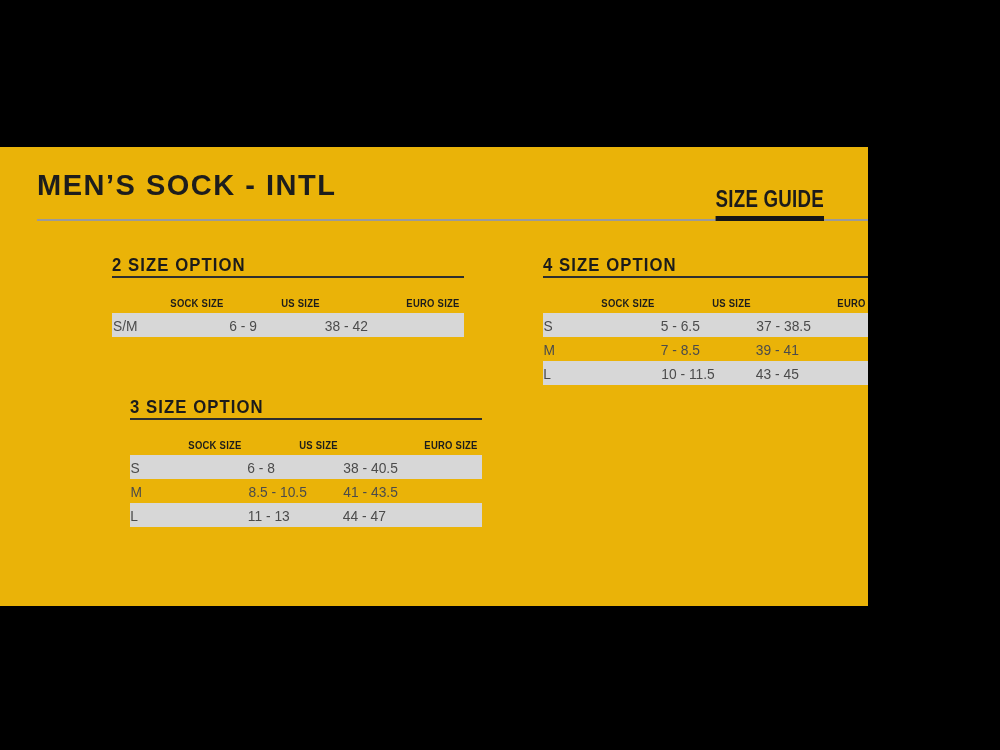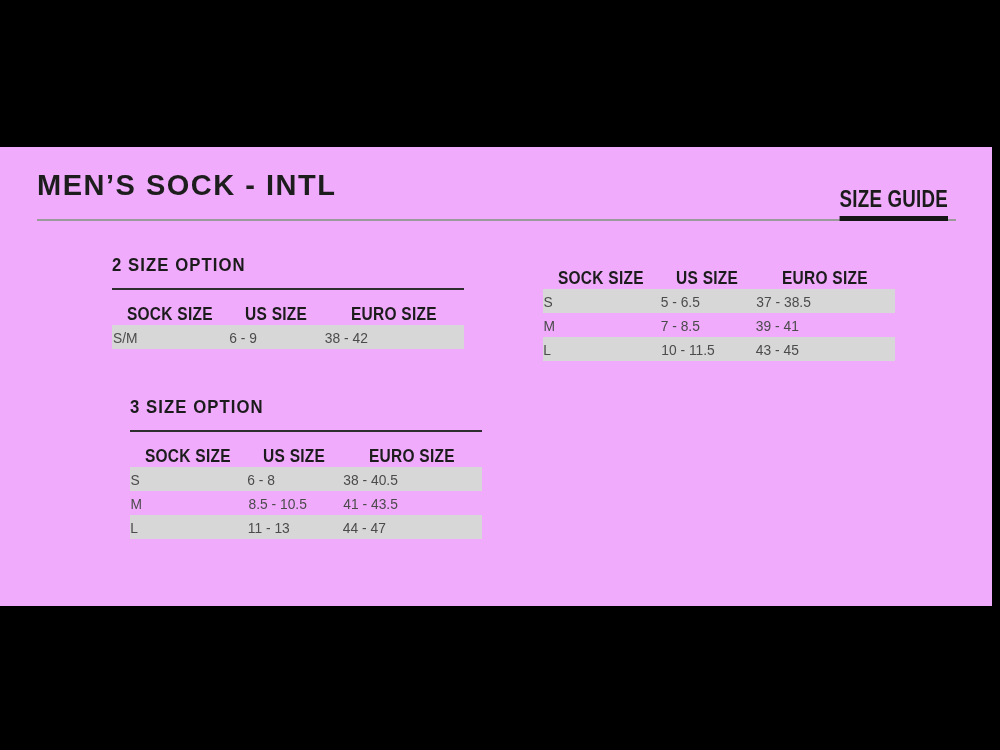--- a/index.html
+++ b/index.html
@@ -2,23 +2,23 @@
 <html style="--stripe: #d7d7d7;"><head>
 <meta charset="utf-8">
 <style>
   html, body {
     margin: 0;
     padding: 0;
     background: #000;
   }
   .screen {
     position: relative;
-    width: 992px;
+    width: 868px;
     height: 750px;
-    background: #f0abfc;
+    background: #eab308;
     overflow: hidden;
     font-family: "Liberation Sans", sans-serif;
   }
   .letterbox {
     position: absolute;
     left: 0;
     right: 0;
     background: #000000;
   }
   .letterbox.top { top: 0; height: 147px; }
@@ -71,41 +71,41 @@
   .sec-3 { left: 112px; top: 396px; margin-left: 18px; }
   .sec-4 { left: 543px; top: 254px; }
 
   .sec-title {
     margin: 0;
     font-size: 19px;
     font-weight: 700;
     letter-spacing: 1.2px;
     color: #1b1b1b;
     line-height: 22px;
-    padding-bottom: 12px;
+    padding-bottom: 0;
     border-bottom: 2.5px solid #2e2e2e;
     white-space: nowrap;
   }
   .cx-title {
     display: inline-block;
     transform: scaleX(0.88);
     transform-origin: left center;
   }
 
   .thead {
     display: grid;
     grid-template-columns: 33% 27% 40%;
     margin-top: 14px;
     height: 21px;
     align-items: center;
   }
   .th {
-    text-align: center;
-    font-weight: 700;
-    font-size: 18px;
+    text-align: right;
+    font-weight: 700;
+    font-size: 11px;
     letter-spacing: 0.3px;
     color: #1c1c1c;
   }
   .cx-h {
     display: inline-block;
     transform: scaleX(0.86);
     white-space: nowrap;
   }
   .tr {
     display: grid;
@@ -173,20 +173,21 @@
         </div>
         <div class="tr stripe">
           <div class="td"><span class="cx-v">L</span></div>
           <div class="td"><span class="cx-v">11 - 13</span></div>
           <div class="td"><span class="cx-v">44 - 47</span></div>
         </div>
       </div>
   </section>
 
   <section class="size-section sec-4">
+    <h2 class="sec-title"><span class="cx-title">4 SIZE OPTION</span></h2>
     <div class="thead">
         <div class="th"><span class="cx-h">SOCK SIZE</span></div>
         <div class="th"><span class="cx-h">US SIZE</span></div>
         <div class="th"><span class="cx-h">EURO SIZE</span></div>
       </div>
     <div class="tbody">
         <div class="tr stripe">
           <div class="td"><span class="cx-v">S</span></div>
           <div class="td"><span class="cx-v">5 - 6.5</span></div>
           <div class="td"><span class="cx-v">37 - 38.5</span></div>

